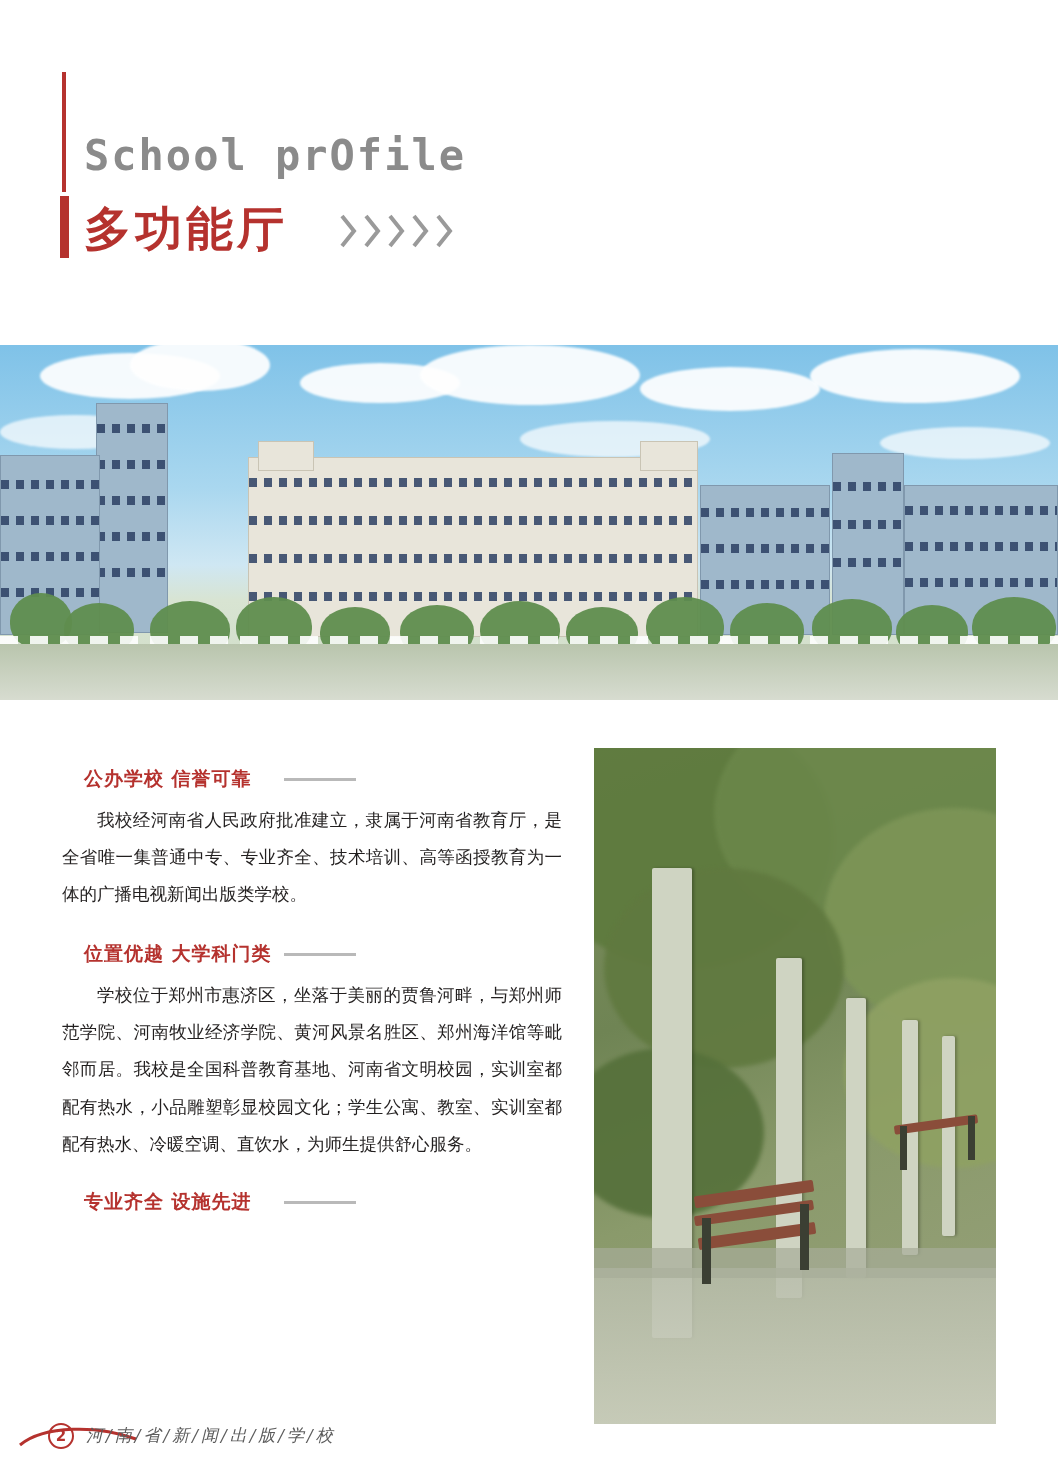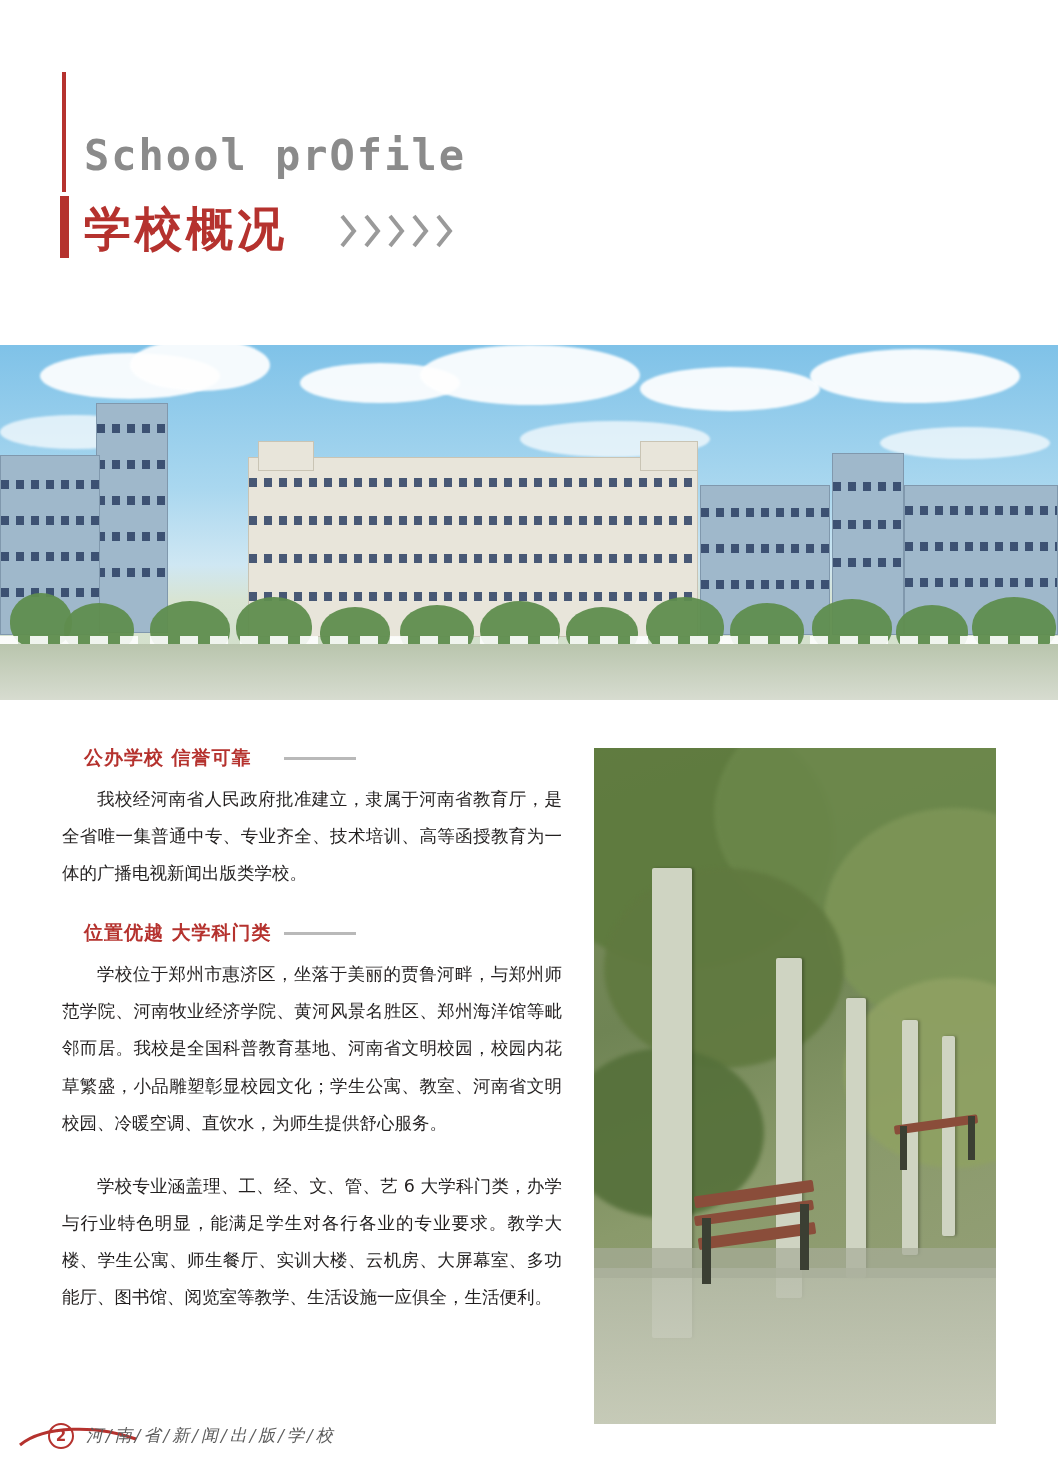--- a/index.html
+++ b/index.html
@@ -128,21 +128,21 @@
     left: 0; right: 0; bottom: 48px;
     height: 16px;
     background: repeating-linear-gradient(to right, #ffffff 0 18px, transparent 18px 30px);
     opacity: .9;
   }
 
   
   .text-col {
     position: absolute;
     left: 62px;
-    top: 745px;
+    top: 766px;
     width: 500px;
   }
   .sec-head {
     position: relative;
     margin: 0 0 6px 22px;
     font-family: "DejaVu Sans", sans-serif;
     font-size: 19px;
     font-weight: bold;
     letter-spacing: 1px;
     color: #b5322e;
@@ -249,21 +249,21 @@
     white-space: nowrap;
   }
 </style>
 </head>
 <body>
 
 <div class="header">
   <div class="header-bar"></div>
   <div class="header-bar-2"></div>
   <div class="title-en">School prOfile</div>
-  <div class="title-cn">学校概况</div>
+  <div class="title-cn">多功能厅</div>
   <div class="chevrons">
     <svg width="18" height="34" viewBox="0 0 18 34">
         <path d="M2 2 L14 17 L2 32" fill="none" stroke="#9a9a9a" stroke-width="4"></path>
       </svg>
     <svg width="18" height="34" viewBox="0 0 18 34">
         <path d="M2 2 L14 17 L2 32" fill="none" stroke="#9a9a9a" stroke-width="4"></path>
       </svg>
     <svg width="18" height="34" viewBox="0 0 18 34">
         <path d="M2 2 L14 17 L2 32" fill="none" stroke="#9a9a9a" stroke-width="4"></path>
       </svg>
@@ -351,23 +351,26 @@
   <h3 class="sec-head">
     <span>公办学校  信誉可靠</span>
     <span class="rule r1"></span>
   </h3>
   <p class="para p1">我校经河南省人民政府批准建立，隶属于河南省教育厅，是全省唯一集普通中专、专业齐全、技术培训、高等函授教育为一体的广播电视新闻出版类学校。</p>
 
   <h3 class="sec-head">
     <span>位置优越  大学科门类</span>
     <span class="rule r2"></span>
   </h3>
-  <p class="para p2">学校位于郑州市惠济区，坐落于美丽的贾鲁河畔，与郑州师范学院、河南牧业经济学院、黄河风景名胜区、郑州海洋馆等毗邻而居。我校是全国科普教育基地、河南省文明校园，校园内花草繁盛，小品雕塑彰显校园文化；学生公寓、教室、河南省文明校园、冷暖空调、直饮水，为师生提供舒心服务。</p>
-
-  <p class="para p3">学校专业涵盖理、工、经、文、管、艺 6 大学科门类，办学与行业特色明显，能满足学生对各行各业的专业要求。教学大楼、学生公寓、师生餐厅、实训大楼、云机房、大屏幕室、多功能厅、图书馆、阅览室等教学、生活设施一应俱全，生活便利。</p>
+  <p class="para p2">学校位于郑州市惠济区，坐落于美丽的贾鲁河畔，与郑州师范学院、河南牧业经济学院、黄河风景名胜区、郑州海洋馆等毗邻而居。我校是全国科普教育基地、河南省文明校园，实训室都配有热水，小品雕塑彰显校园文化；学生公寓、教室、实训室都配有热水、冷暖空调、直饮水，为师生提供舒心服务。</p>
+
+  <h3 class="sec-head">
+    <span>专业齐全  设施先进</span>
+    <span class="rule r3"></span>
+  </h3>
 </div>
 
 <div class="side-photo">
 
   <div class="canopy" style="left:-60px; top:-40px; width:300px; height:260px;"></div>
   <div class="canopy" style="left:120px; top:-60px; width:320px; height:250px; background:#6b874a;"></div>
   <div class="canopy" style="left:230px; top:60px;  width:260px; height:220px; background:#7d9557;"></div>
   <div class="canopy" style="left:10px;  top:120px; width:240px; height:200px; background:#60793f;"></div>
   <div class="canopy" style="left:250px; top:230px; width:220px; height:190px; background:#8fa163;"></div>
   <div class="canopy" style="left:-30px; top:300px; width:200px; height:170px; background:#55703a;"></div>

